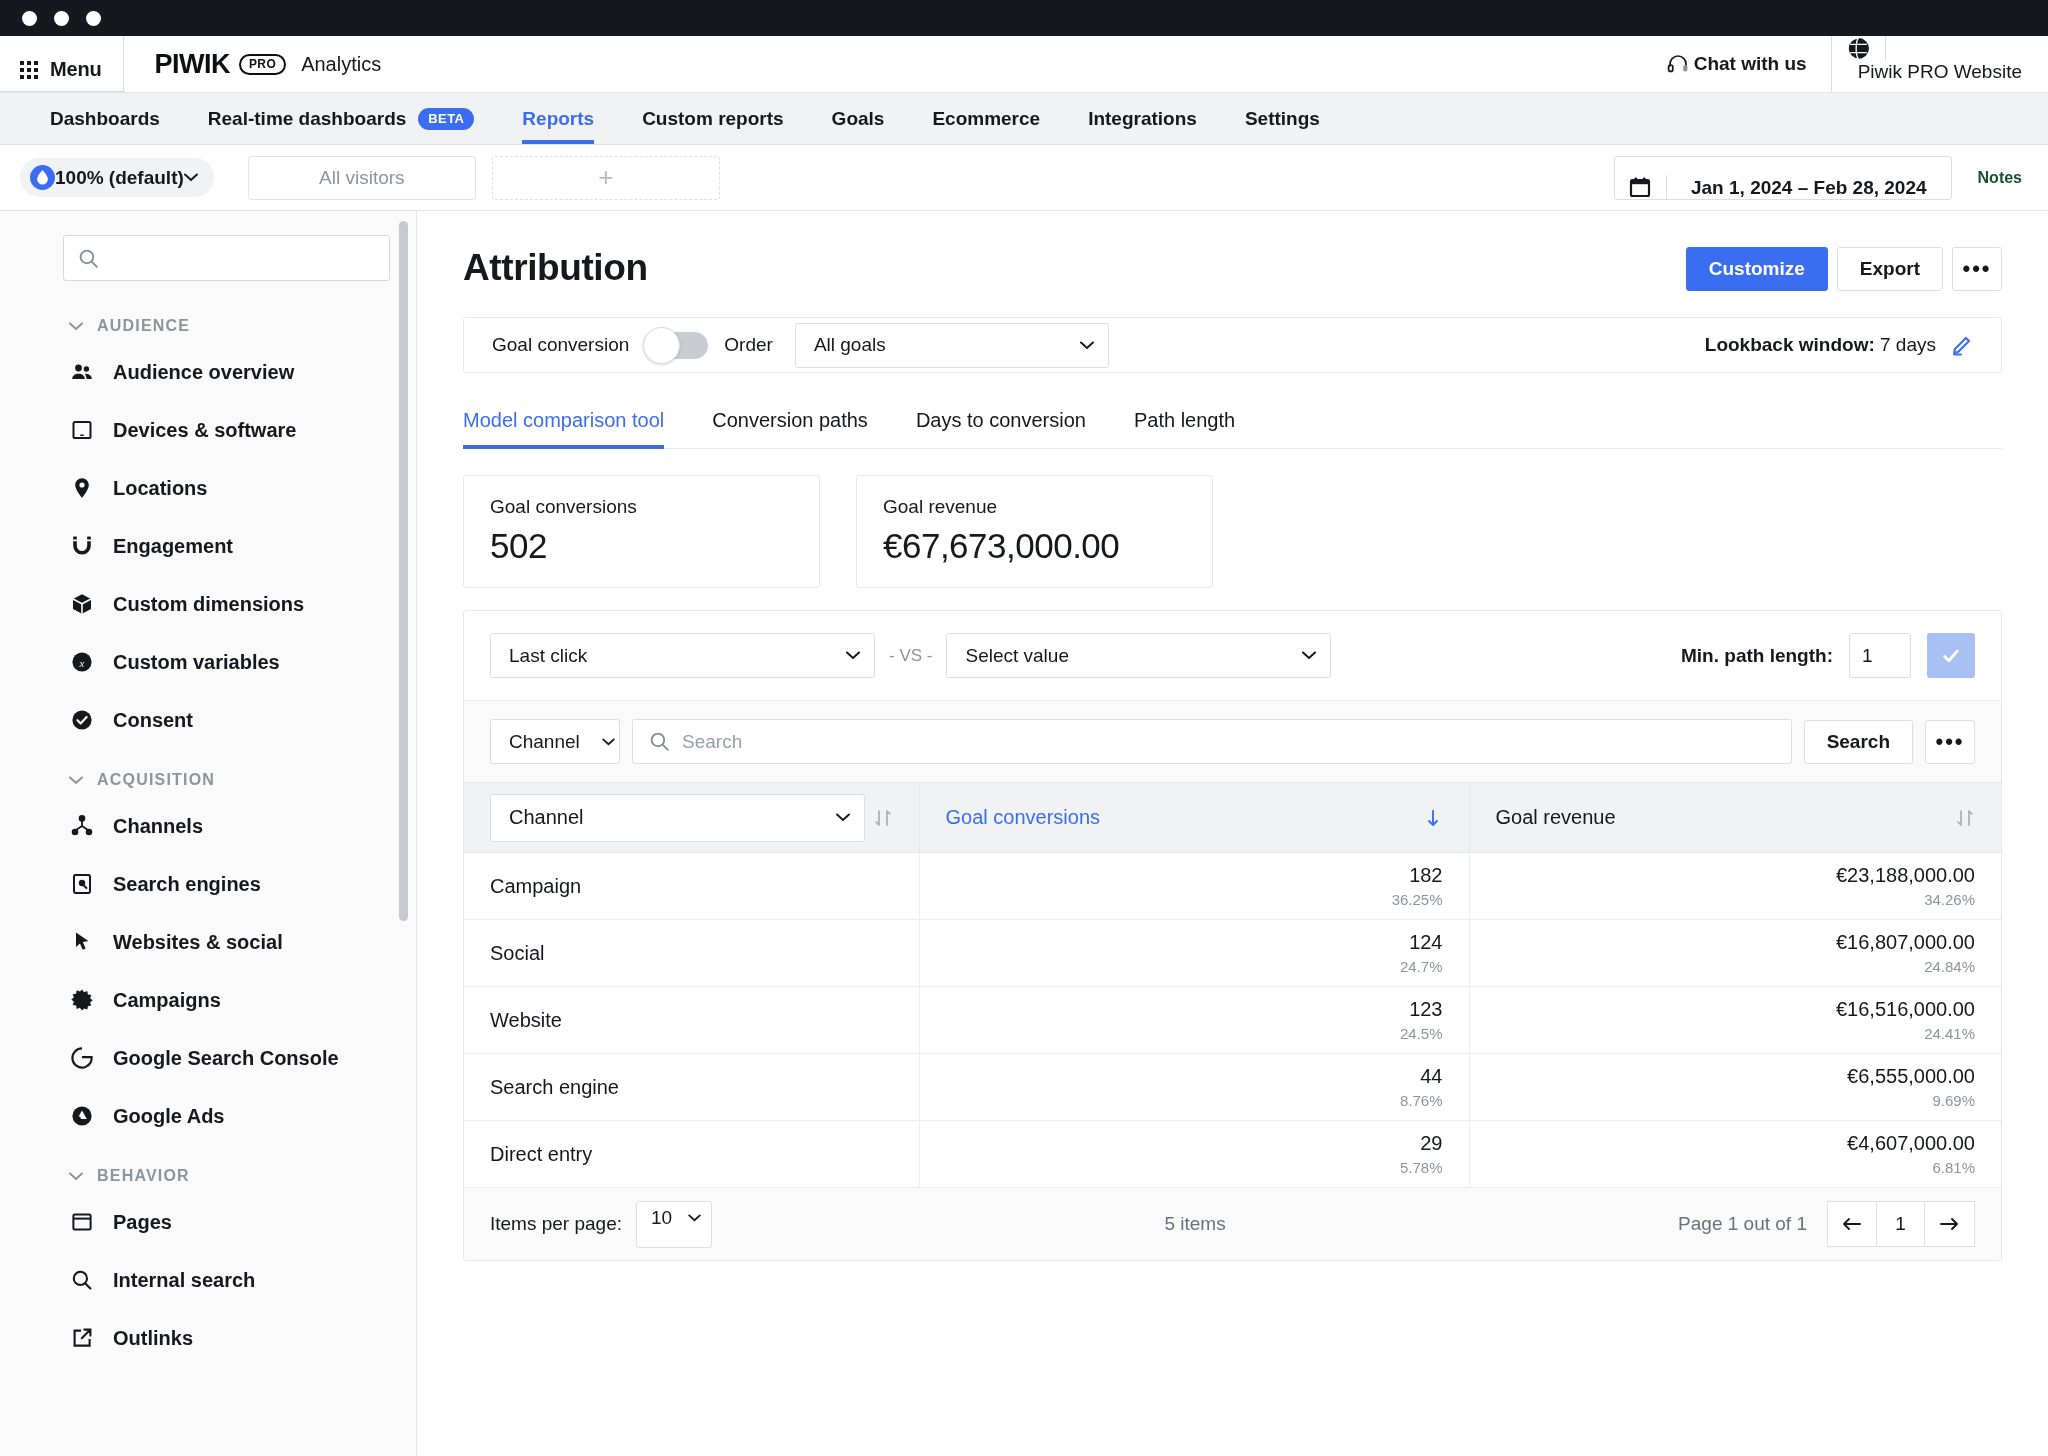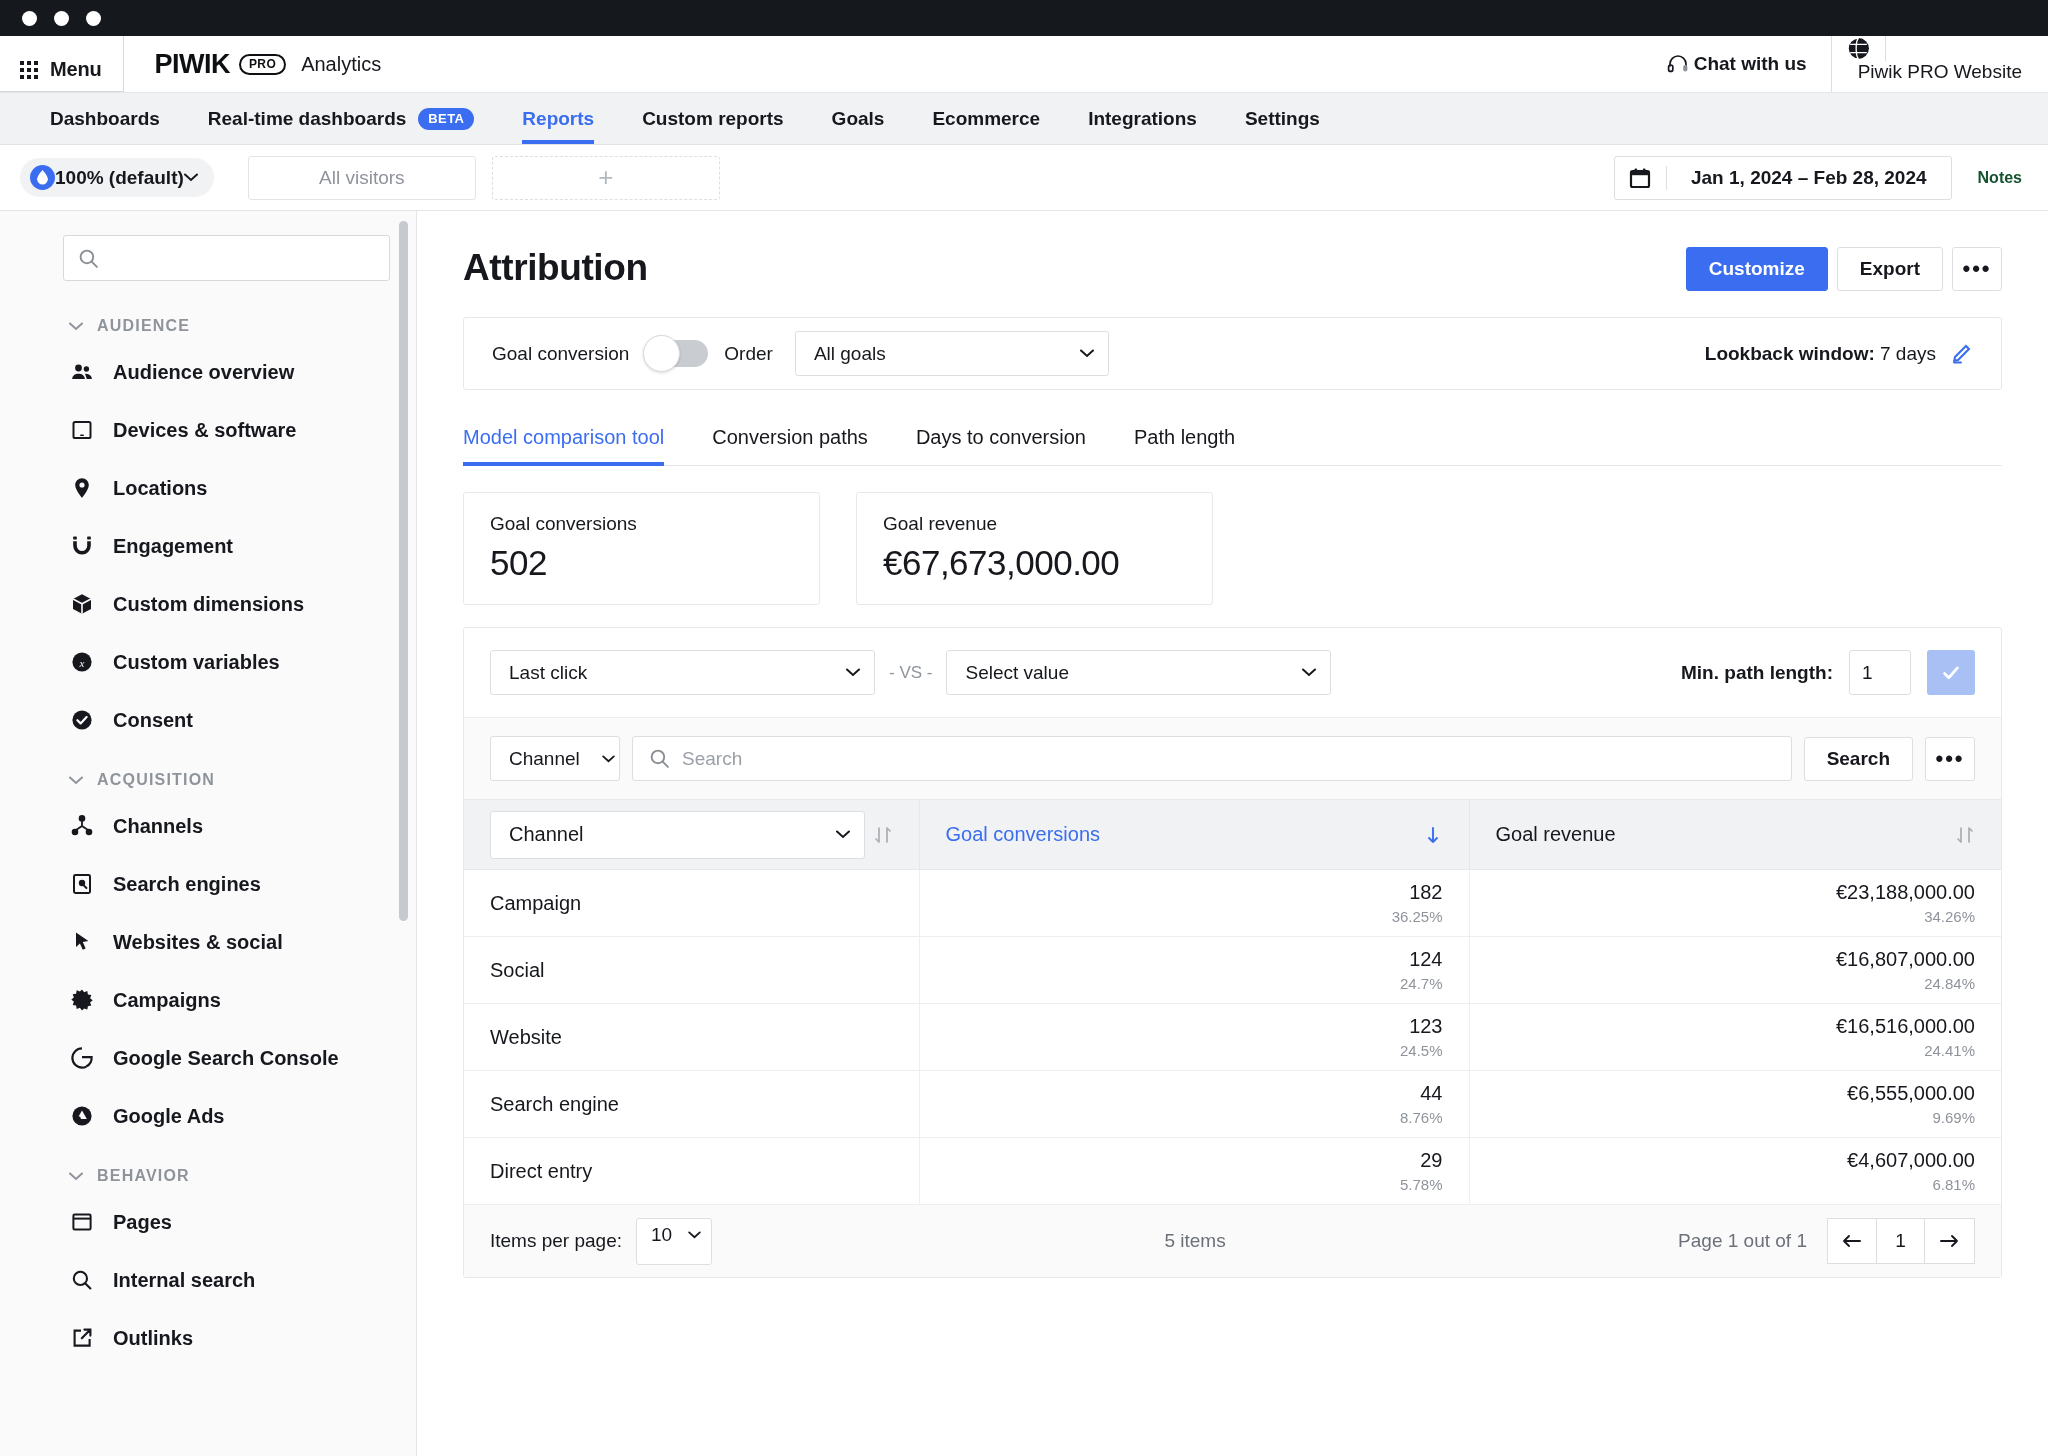--- a/index.html
+++ b/index.html
@@ -98,21 +98,21 @@
   }
   .seg-add {
     margin-left: 16px; width: 228px; height: 44px;
     border: 1px dashed #dcdee2; border-radius: 3px; background: #fff;
     display: flex; align-items: center; justify-content: center;
     font-size: 26px; color: #b4b8be; cursor: pointer;
   }
 
   .subbar-right { margin-left: auto; display: flex; align-items: center; gap: 26px; }
   .daterange {
-    display: flex; align-items: center; border: 1px solid #dcdee2; border-radius: 3px;
+    display: flex; align-items: flex-end; border: 1px solid #dcdee2; border-radius: 3px;
     height: 44px; background: #fff; cursor: pointer;
   }
   .cal-cell { width: 52px; display: flex; align-items: center; justify-content: center; border-right: 1px solid #dcdee2; }
   .daterange-text { display: flex; align-items: center; padding: 0 24px; font-size: 19px; font-weight: 700; color: #16181d; }
   .notes-btn { font-size: 16px; font-weight: 700; color: #14532d; cursor: pointer; }
 
   
   .layout { display: flex; height: calc(1456px - 36px - 57px - 52px - 66px); }
 
   
@@ -159,21 +159,21 @@
     height: 44px; border-radius: 3px; border: 1px solid #dcdee2; background: #fff;
     font-family: "Liberation Sans", sans-serif;
     font-size: 19px; font-weight: 700; color: #16181d;
     display: flex; align-items: center; justify-content: center; padding: 0 22px; cursor: pointer;
   }
   .btn.primary { background: #3a6df0; border-color: #3a6df0; color: #fff; }
   .btn.icon-only { width: 50px; padding: 0; font-size: 22px; letter-spacing: 2px; }
 
   .settings-panel {
     margin-top: 26px; border: 1px solid #e6e8eb; border-radius: 3px; background: #fff;
-    height: 73px; display: flex; align-items: center; padding: 0 28px;
+    height: 56px; display: flex; align-items: center; padding: 0 28px;
   }
   .sp-label { font-size: 19px; color: #16181d; }
   .toggle {
     width: 63px; height: 27px; border-radius: 999px; background: #c9ccd1;
     margin: 0 16px; position: relative; cursor: pointer; flex: none;
   }
   .toggle .knob {
     position: absolute; left: -2px; top: -5px; width: 37px; height: 37px;
     border-radius: 50%; background: #fff; border: 1px solid #d6d9dd;
     box-shadow: 0 1px 3px rgba(0,0,0,.15);

